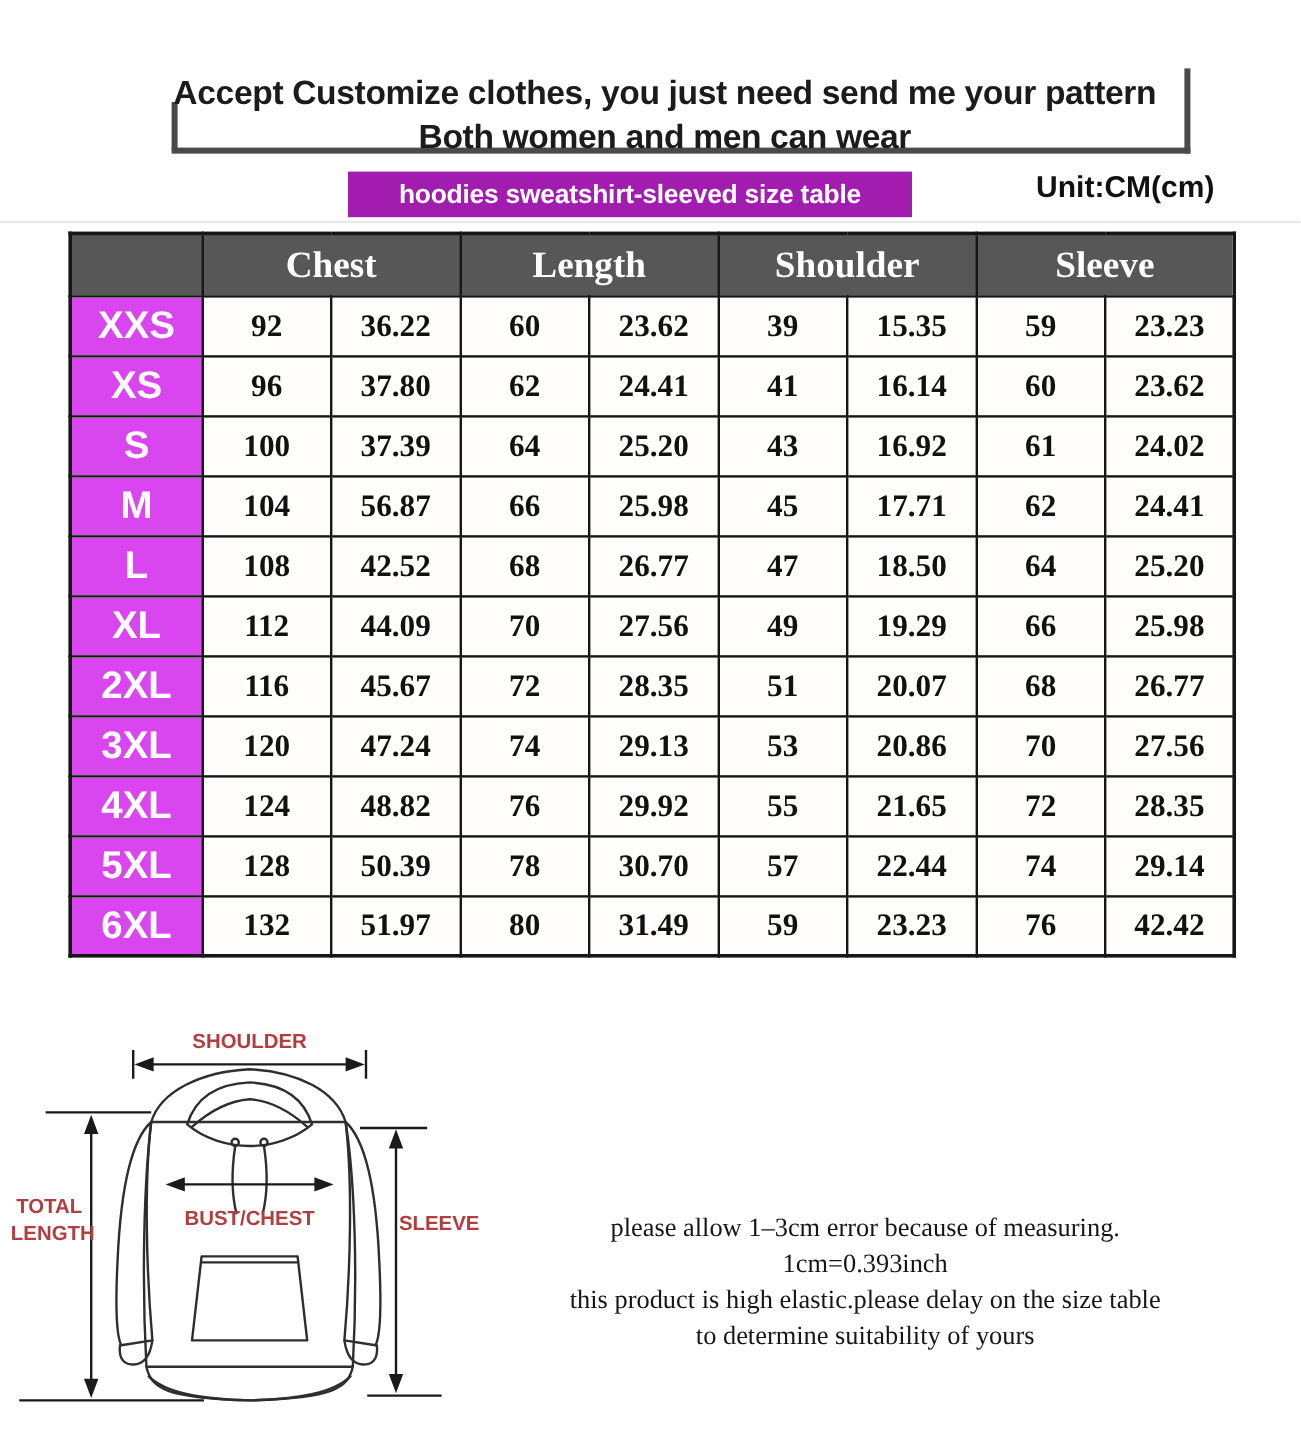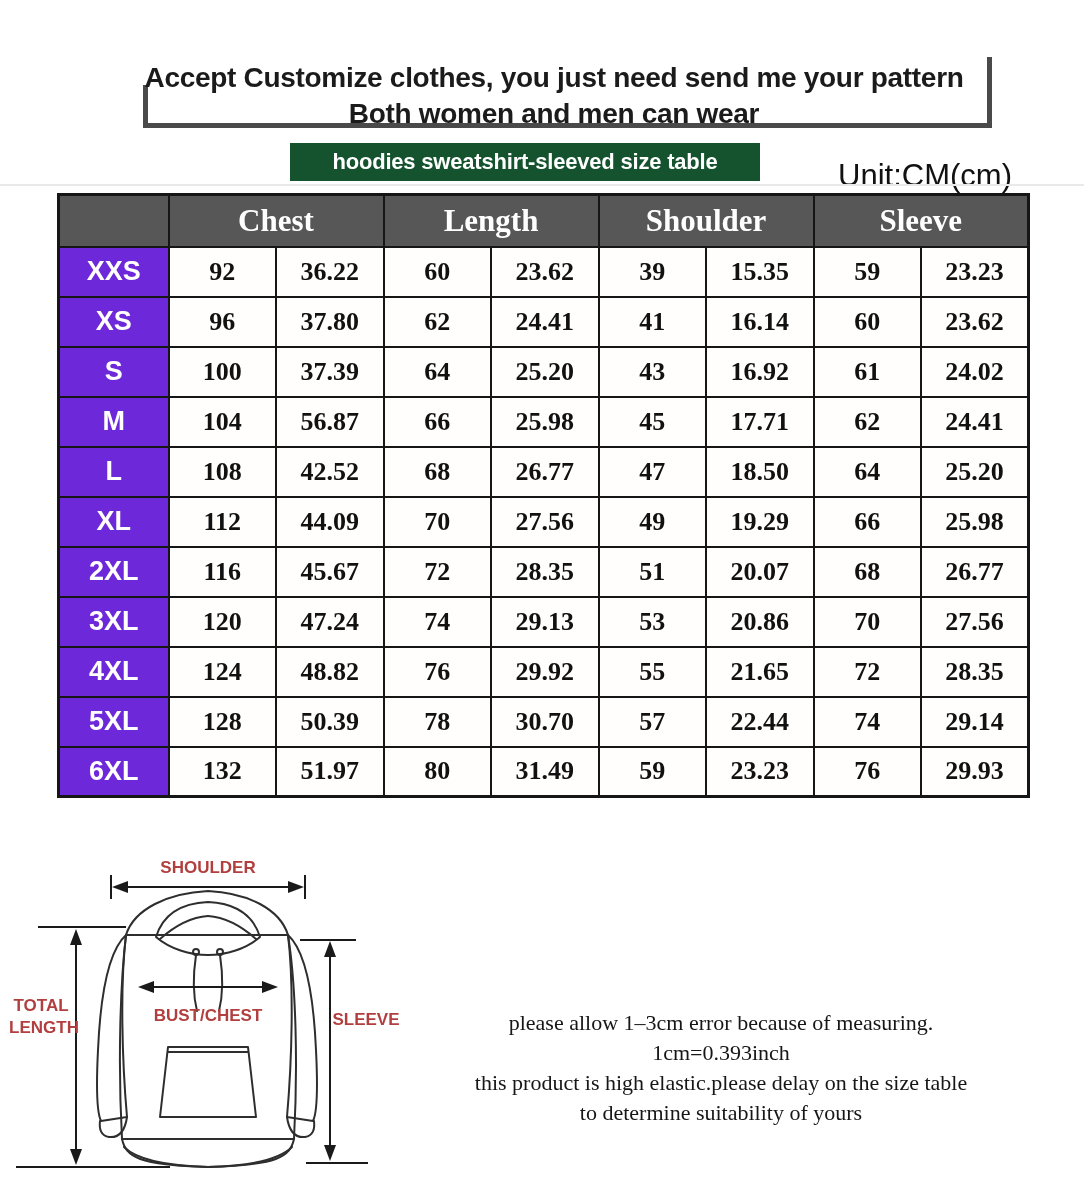--- a/index.html
+++ b/index.html
@@ -21,27 +21,27 @@
     border-right:5px solid #4a4a4a; border-bottom:5px solid #4a4a4a; z-index:1;
   }
   .bracket-left {
     position:absolute; left:143px; top:85px; width:5px; height:40px;
     background:#4a4a4a; z-index:1;
   }
 
   
   .banner {
     position:absolute; left:290px; top:143px; width:470px; height:38px;
-    background:#14532d; color:#ffffff; font-weight:bold; font-size:22px;
+    background:#a21caf; color:#ffffff; font-weight:bold; font-size:22px;
     display:flex; align-items:center; justify-content:center;
     letter-spacing:-0.2px;
   }
   .unit {
-    position:absolute; right:72px; top:158px;
-    color:#111; font-weight:normal; font-size:31px;
+    position:absolute; right:72px; top:142px;
+    color:#111; font-weight:bold; font-size:25px;
   }
   .thin-rule {
     position:absolute; left:0; top:184px; width:1084px; height:2px;
     background:#e9e9e9;
   }
 
   
   table.size-table {
     position:absolute; left:57px; top:193px; width:973px;
     border-collapse:collapse; table-layout:fixed;
@@ -57,21 +57,21 @@
   .dark { background:#575757; color:#ffffff; }
   .group-head {
     font-family:"Liberation Serif", serif; font-weight:bold; font-size:31px;
   }
   .sub-head {
     font-family:"Liberation Serif", serif; font-weight:bold; font-size:26px;
     color:#111; background:#fffefd;
   }
   .size-head { font-size:27px; font-weight:bold; }
   table.size-table .size-cell {
-    background:#6d28d9; color:#ffffff; font-weight:bold; font-size:27px;
+    background:#d946ef; color:#ffffff; font-weight:bold; font-size:32px;
     font-family:"Liberation Sans", sans-serif;
   }
   table.size-table td {
     font-family:"Liberation Serif", serif; font-weight:bold; font-size:26px;
     color:#111; background:#fffefd;
   }
 
   
   .hoodie-wrap { position:absolute; left:8px; top:855px; width:404px; height:338px; }
   .notes {
@@ -234,21 +234,21 @@
         </tr>
         <tr>
           <th class="size-cell">6XL</th>
           <td>132</td>
           <td>51.97</td>
           <td>80</td>
           <td>31.49</td>
           <td>59</td>
           <td>23.23</td>
           <td>76</td>
-          <td>29.93</td>
+          <td>42.42</td>
         </tr>
       </tbody>
   </table>
 
   <div class="hoodie-wrap">
     <svg width="404" height="338" viewBox="0 0 404 338">
       <g fill="none" stroke="#2e2e2e" stroke-width="2" stroke-linecap="round" stroke-linejoin="round">
 
         <path d="M118,80 C126,54 160,38 200,36 C240,38 272,54 280,80"></path>
 

